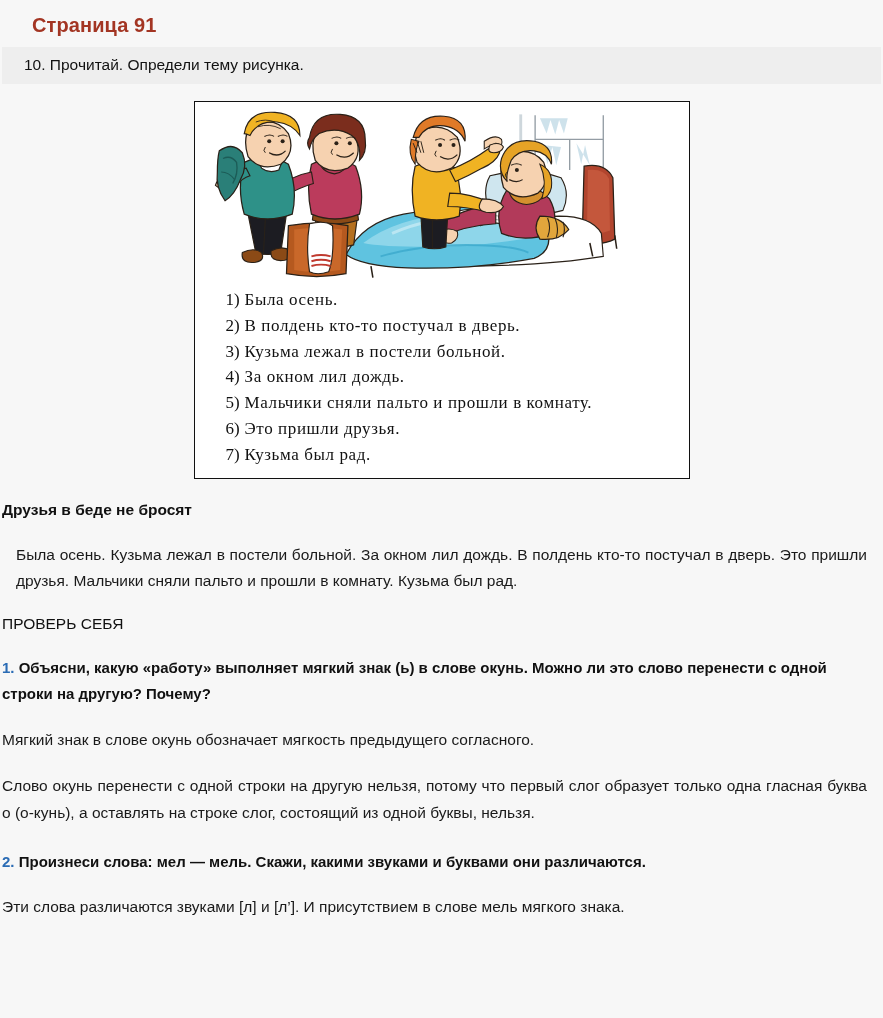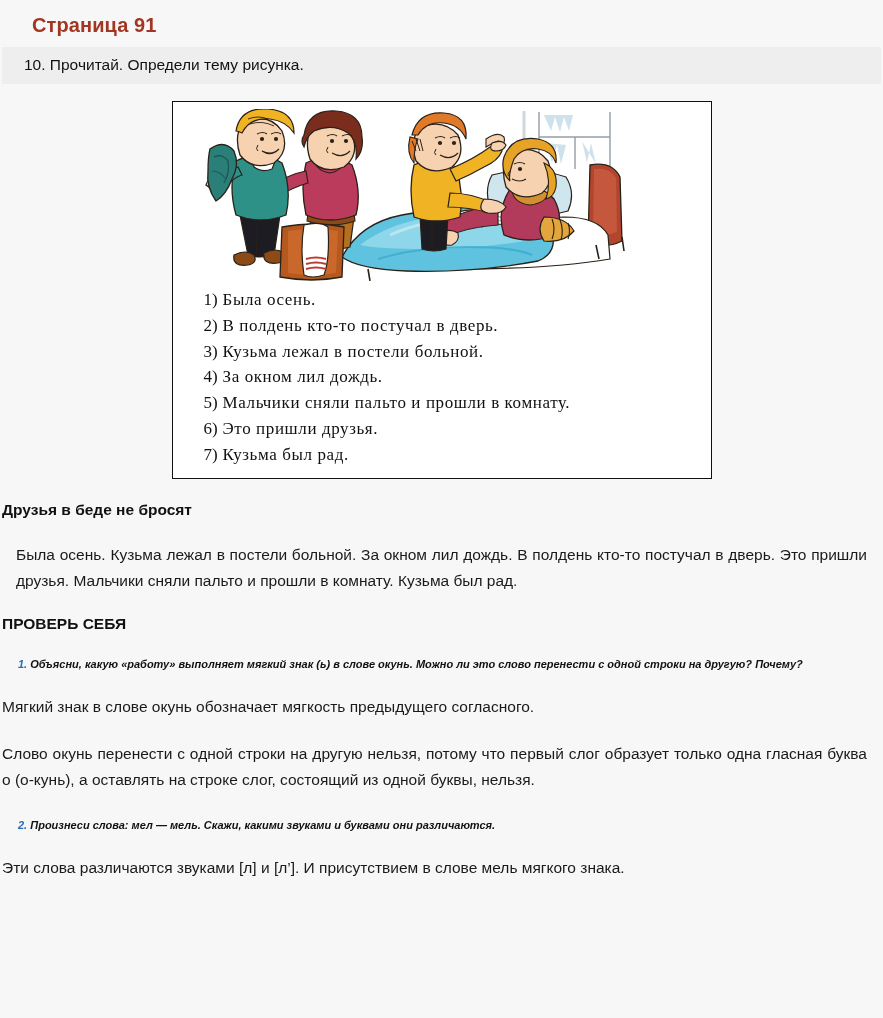--- a/index.html
+++ b/index.html
@@ -43,21 +43,21 @@
     color: #121212;
   }
 
   
   .figure-wrap {
     display: flex;
     justify-content: center;
     padding-top: 17px;
   }
   .figure-box {
-    width: 540px;
+    width: 496px;
     box-sizing: border-box;
     border: 1.5px solid #111;
     background: #ffffff;
     padding: 7px 7px 6px 7px;
   }
 
   
   .illustration {
     display: block;
     width: 100%;
@@ -97,33 +97,32 @@
     line-height: 1.72;
     color: #1a1a1a;
     margin: 19px 0 0 0;
     text-align: justify;
     padding-right: 14px;
   }
   .para.first-body { margin-top: 23px; margin-left: 14px; }
 
   .section-head {
     font-size: 15.5px;
-    font-weight: bold;
+    font-weight: normal;
     color: #111;
     margin: 20px 0 0 0;
   }
 
   .question {
-    font-size: 11px;
+    font-size: 15px;
     font-weight: bold;
     line-height: 1.72;
     color: #111;
-    margin: 22px 0 0 16px;
+    margin: 22px 0 0 0;
     padding-right: 14px;
-    font-style: italic;
   }
   .q-num {
     color: #2b6cb5;
     font-weight: bold;
   }
 
   .answer {
     font-size: 15.5px;
     line-height: 1.72;
     color: #1a1a1a;

